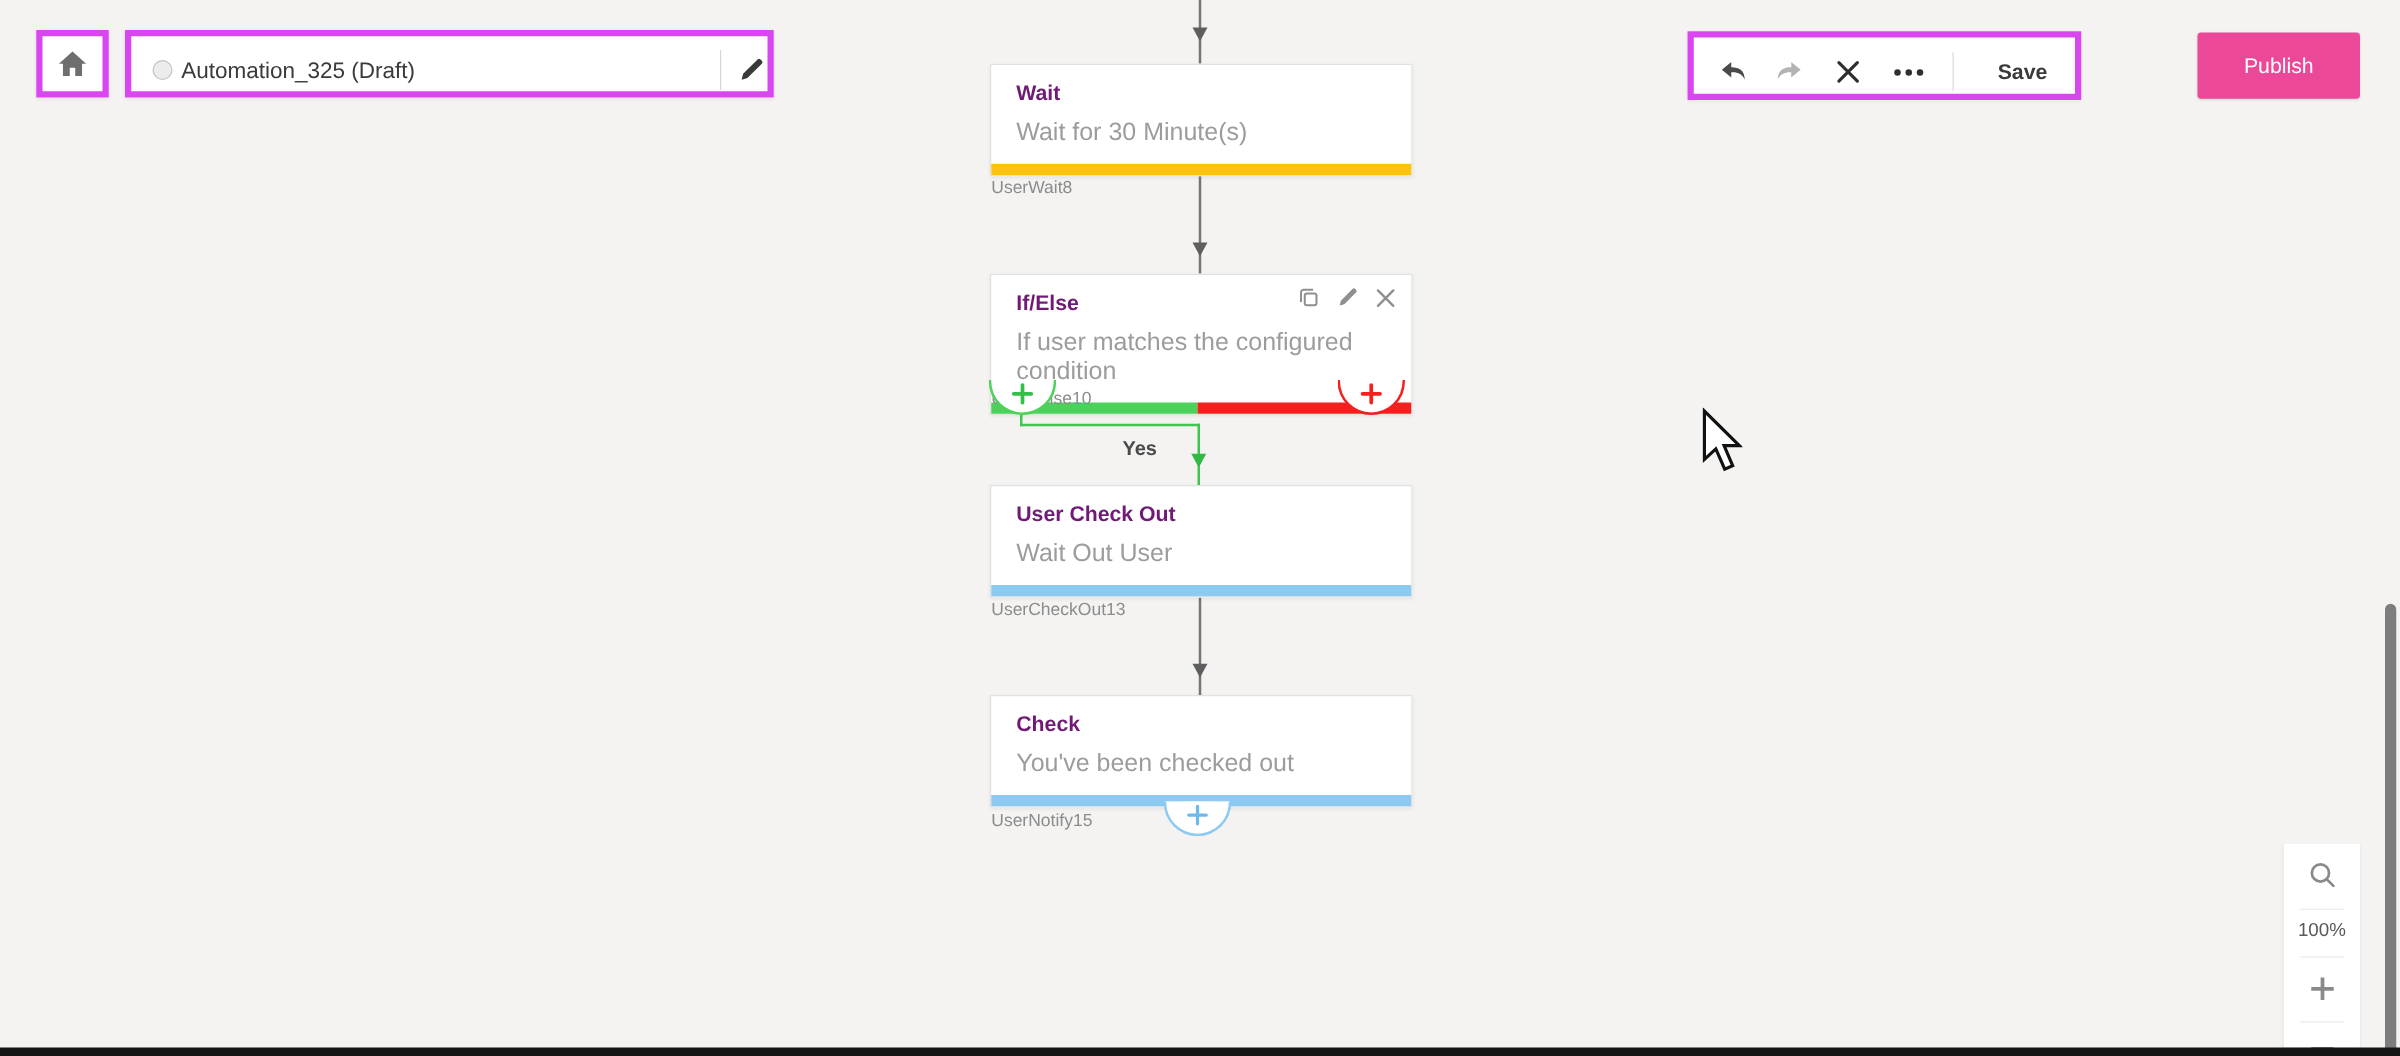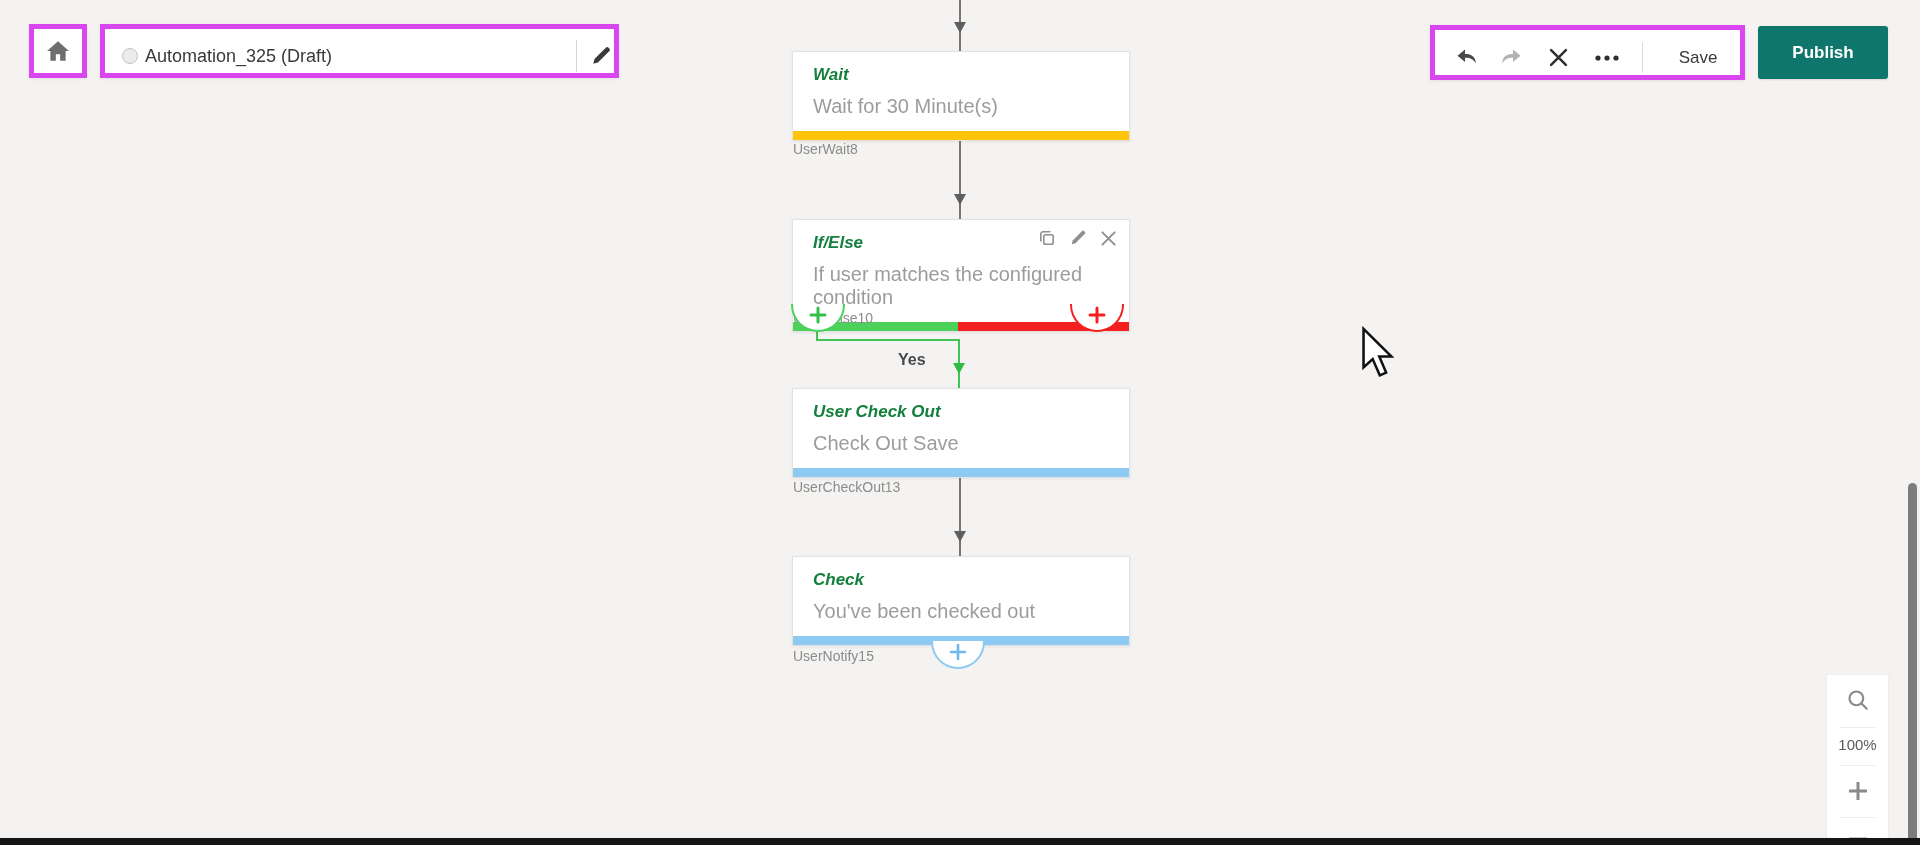--- a/index.html
+++ b/index.html
@@ -10,29 +10,29 @@
   
   .card { position: absolute; background: #fff; border: 5px solid #d946ef; box-shadow: 0 1px 3px rgba(0,0,0,.08); }
   #home-btn { left: 29px; top: 24px; width: 58px; height: 54px; display: flex; align-items: center; justify-content: center; cursor: pointer; }
   #name-bar { left: 100px; top: 24px; width: 519px; height: 54px; display: flex; align-items: center; }
   #name-bar .status-dot { position: absolute; left: 17px; top: 19px; width: 16px; height: 16px; border-radius: 50%; background: #ececec; border: 1px solid #c4c4c4; }
   #name-bar .auto-name { position: absolute; left: 40px; top: 0; height: 54px; line-height: 54px; font-size: 18px; color: #3a3a3a; }
   #name-bar .vdiv { position: absolute; left: 471px; top: 11px; width: 1px; height: 32px; background: #d6d6d6; }
   #name-bar .edit-wrap { position: absolute; left: 481px; top: 13px; width: 30px; height: 28px; display:flex; align-items:center; justify-content:center; cursor:pointer; }
 
   
-  #toolbar { left: 1430px; top: 25px; width: 315px; height: 55px; }
+  #toolbar { left: 1350px; top: 25px; width: 315px; height: 55px; font-weight: bold; }
   #toolbar .tb { position: absolute; top: 0; height: 55px; display: flex; align-items: center; justify-content: center; cursor: pointer; }
   #toolbar .vdiv { position: absolute; left: 207px; top: 12px; width: 1px; height: 31px; background: #dcdcdc; }
   #save-btn { left: 232px; width: 62px; font-size: 17px; color: #3a3a3a; }
-  #publish-btn { position: absolute; left: 1758px; top: 26px; width: 130px; height: 53px; background: #0f766e; border-radius: 3px; color: #fff; font-size: 17px; display: flex; align-items: center; justify-content: center; cursor: pointer; box-shadow: 0 1px 2px rgba(0,0,0,.12); font-weight: bold; }
+  #publish-btn { position: absolute; left: 1758px; top: 26px; width: 130px; height: 53px; background: #ec4899; border-radius: 3px; color: #fff; font-size: 17px; display: flex; align-items: center; justify-content: center; cursor: pointer; box-shadow: 0 1px 2px rgba(0,0,0,.12); }
 
   
   .node { position: absolute; width: 338px; background: #fff; border: 1px solid #e2e2e2; box-shadow: 0 1px 3px rgba(0,0,0,.07); }
-  .node-title { margin: 13px 20px 0; font-size: 17px; font-weight: bold; color: #15803d; font-style: italic; }
+  .node-title { margin: 13px 20px 0; font-size: 17px; font-weight: bold; color: #701a75; }
   .node-sub { margin: 10px 20px 13px; font-size: 20px; color: #9c9c9c; }
   .accent { height: 9px; width: 100%; }
   .accent-split { height: 9px; width: 100%; display: flex; }
   .accent-split .yes { width: 165px; background: #4cd25a; }
   .accent-split .no  { flex: 1; background: #f42020; }
   .node-id { position: absolute; font-size: 14px; color: #8c8c8c; z-index: 1; }
   .node-actions { position: absolute; top: 9px; right: 12px; display: flex; gap: 13px; align-items: center; }
   .node-actions span { cursor: pointer; display: flex; }
 
   
@@ -170,21 +170,21 @@
       </svg>
   </div>
   <div class="half-circle red" style="left:1070px;top:304px">
     <svg width="18" height="18" viewBox="0 0 18 18" style="margin-top:2px">
         <path d="M9 2 V16 M2 9 H16" stroke="#f42020" stroke-width="3" stroke-linecap="round"></path>
       </svg>
   </div>
 
   <div class="node" style="left:792px;top:388px">
     <div class="node-title">User Check Out</div>
-    <div class="node-sub">Check Out Save</div>
+    <div class="node-sub">Wait Out User</div>
     <div class="accent" style="background:#8ccaf2"></div>
   </div>
   <div class="node-id" style="left:793px;top:479px">UserCheckOut13</div>
 
   <div class="node" style="left:792px;top:556px">
     <div class="node-title">Check</div>
     <div class="node-sub">You've been checked out</div>
     <div class="accent" style="background:#8ccaf2"></div>
   </div>
   <div class="node-id" style="left:793px;top:648px">UserNotify15</div>

